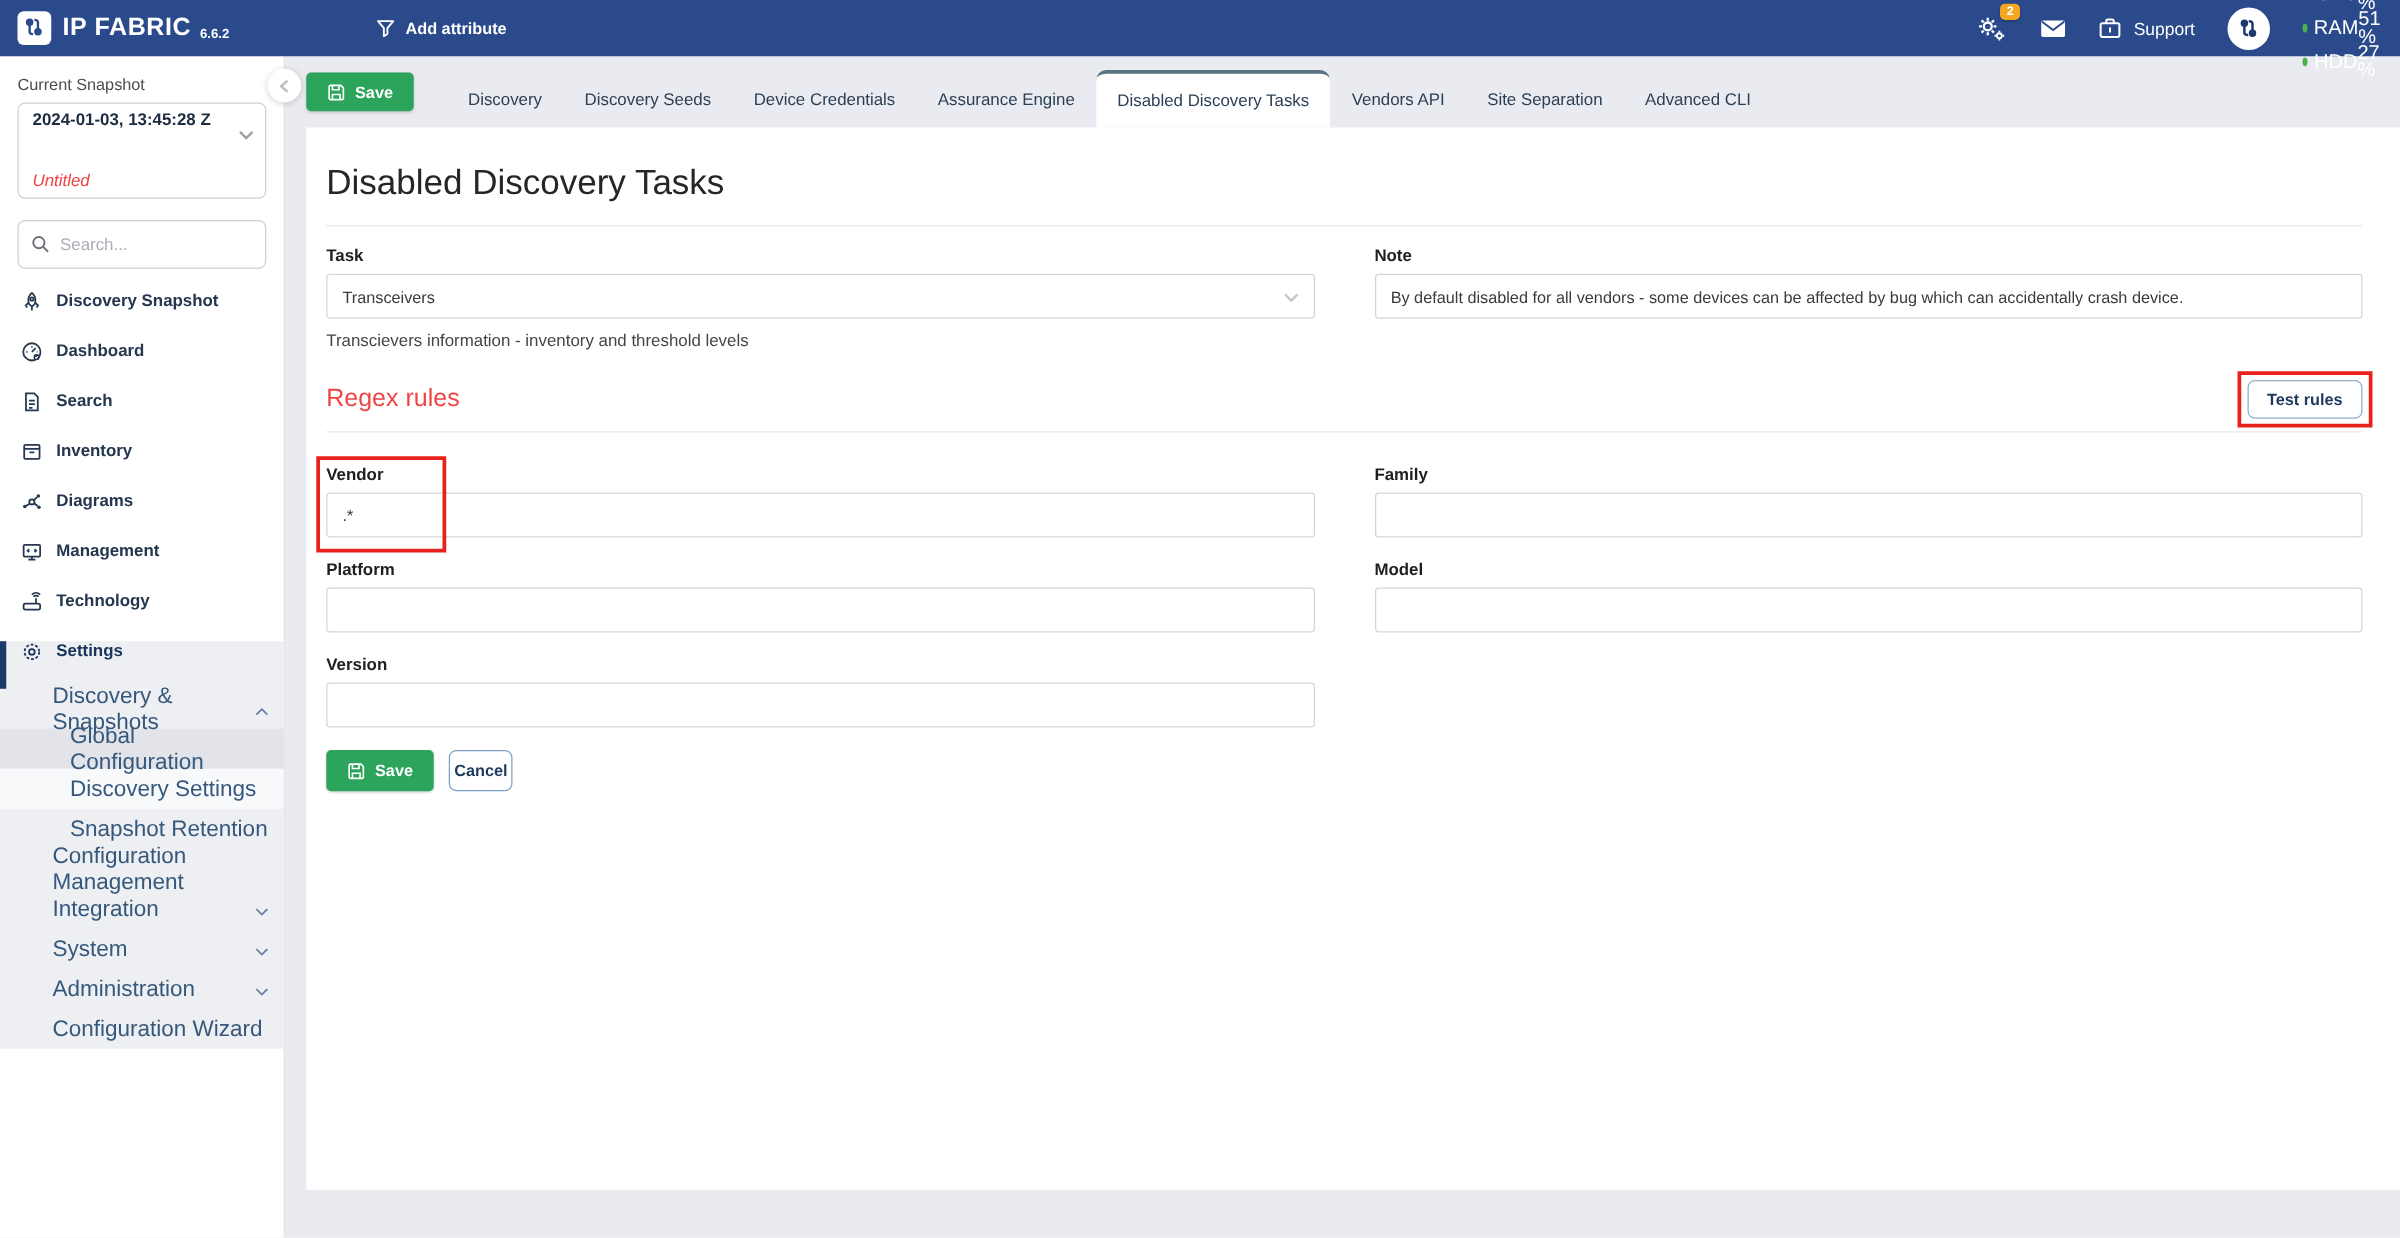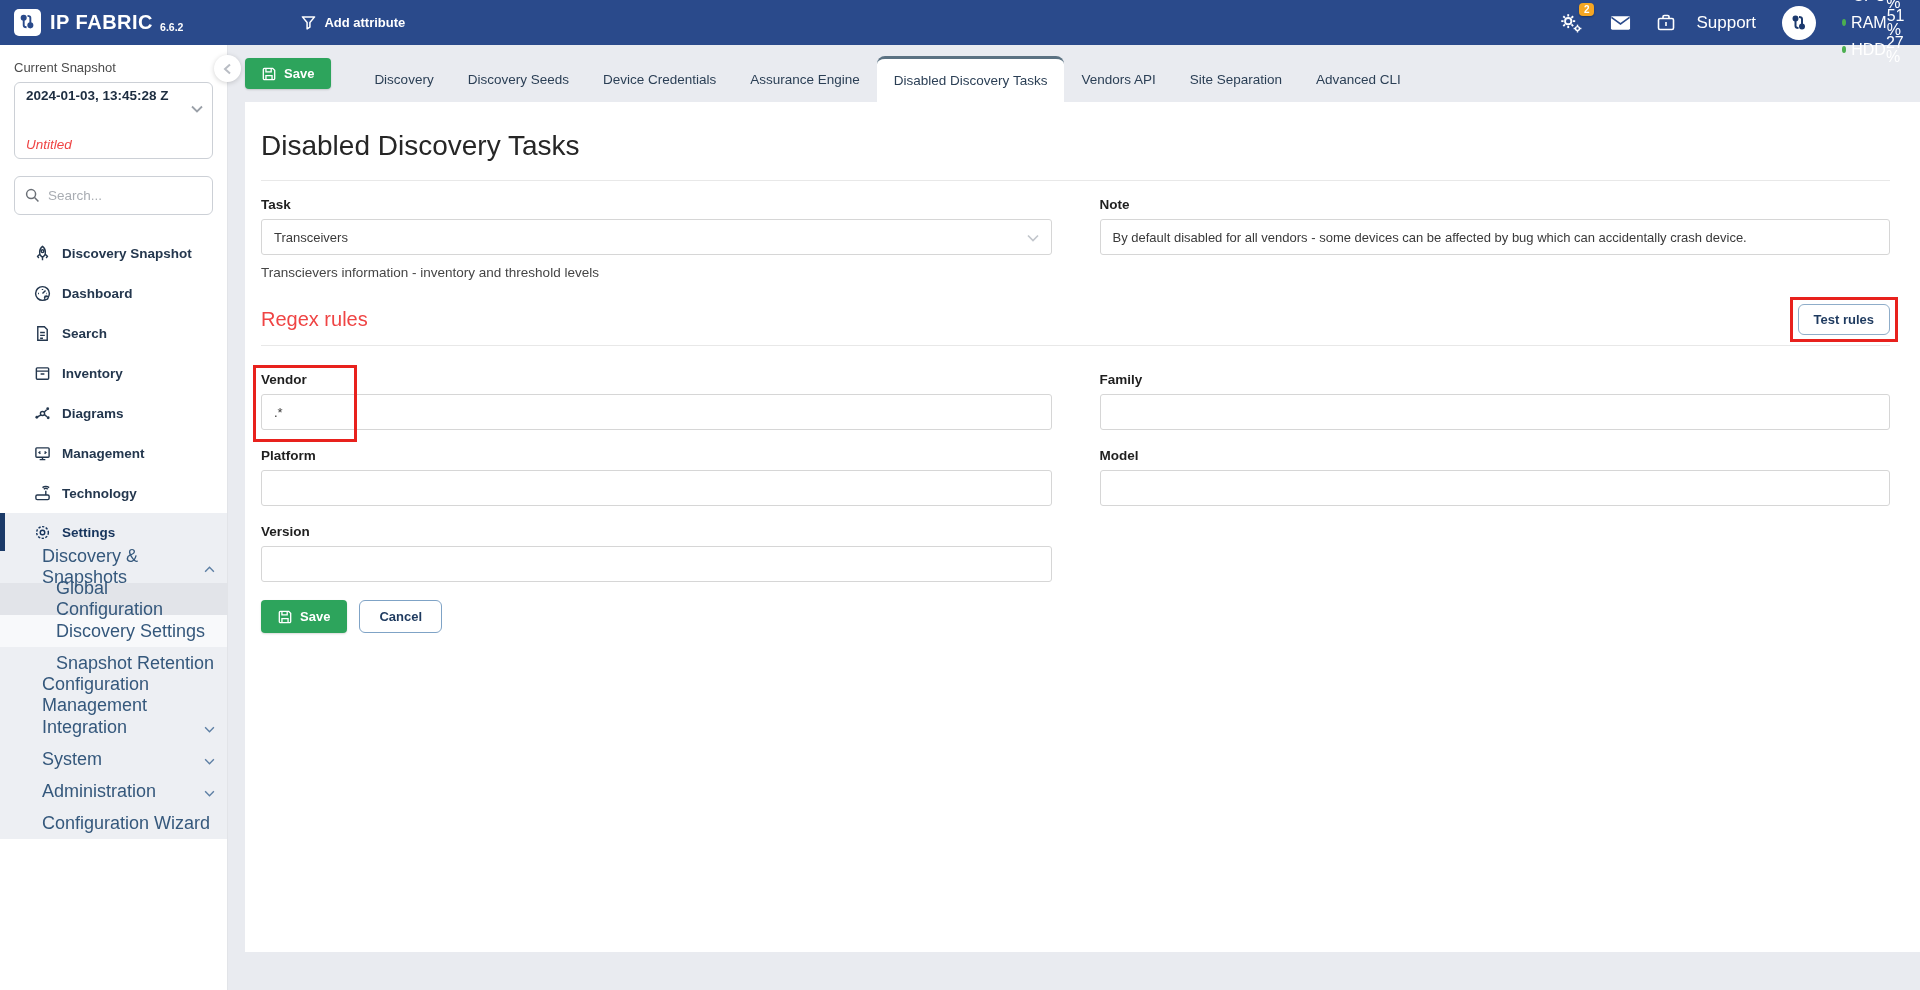--- a/index.html
+++ b/index.html
@@ -14,21 +14,21 @@
     display:flex; align-items:center; justify-content:center; margin-right:9px; }
   .logo-text { font-size:20px; font-weight:700; letter-spacing:.5px; }
   .logo-version { font-size:10.5px; font-weight:700; margin-left:7px; margin-top:9px; }
   .add-attr { display:flex; align-items:center; gap:8px; margin-left:118px;
     font-size:13px; font-weight:600; cursor:pointer; }
   .header-right { margin-left:auto; display:flex; align-items:center; gap:26px; margin-right:10px; }
   .icon-btn { position:relative; cursor:pointer; display:flex; align-items:center; }
   .badge { position:absolute; top:-8px; right:-10px; background:#f5a623; color:#fff;
     font-size:10px; font-weight:700; border-radius:4px; padding:1px 5px;
     box-shadow:0 1px 2px rgba(0,0,0,.3); }
-  .support { display:flex; align-items:center; gap:21px; font-size:17px; cursor:pointer; }
+  .support { display:flex; align-items:center; gap:10px; font-size:14px; cursor:pointer; }
   .avatar { width:34px; height:34px; background:#fff; border-radius:50%;
     display:flex; align-items:center; justify-content:center; cursor:pointer; }
   .stats { font-size:16px; line-height:13.5px; width:66px; margin-right:2px; }
   .stat-row { display:flex; align-items:center; }
   .stat-dot { width:7px; height:7px; border-radius:50%; background:#4caf50; margin-right:5px; }
   .stat-val { margin-left:auto; }
 
   
   .sidebar { position:absolute; top:45px; left:0; width:228px; bottom:0;
     background:#fff; border-right:1px solid #e2e4e8; }
@@ -38,22 +38,22 @@
     padding:5px 26px 6px 11px; cursor:pointer; background:#fff; }
   .snap-date { font-size:13.5px; font-weight:700; color:#1d2d40; }
   .snap-name { font-size:13.5px; font-style:italic; color:#ef4444;margin-top:34px; }
   .snap-chev { position:absolute; right:9px; top:16px; }
   .search-box { margin-top:17px; border:1px solid #ccd0d6; border-radius:6px;
     height:39px; display:flex; align-items:center; padding:0 10px; background:#fff; }
   .search-box input { border:none; outline:none; font-size:13.5px; color:#333;
     margin-left:8px; width:150px; font-family:inherit; background:transparent; }
   .search-box input::placeholder { color:#a9adb3; }
   .menu { margin-top:18px; }
-  .menu-item { height:40px; display:flex; align-items:center; gap:11px;
-    padding-left:34px; font-size:13.5px; font-weight:700; color:#24374e; cursor:pointer; }
+  .menu-item { height:40px; display:flex; gap:11px;
+    padding-left:17px; font-size:13.5px; font-weight:700; color:#24374e; cursor:pointer; }
   .menu-item svg { flex:0 0 auto; }
   .settings-block { background:#edeff3; }
   .menu-item.active-root { position:relative; color:#16345c; height:38px; }
   .menu-item.active-root::before { content:""; position:absolute; left:0; top:0;
     bottom:0; width:5px; background:#1b3a68; }
   .submenu-item { height:32px; display:flex; align-items:center; font-size:18px;
     color:#35587c; padding-left:42px; padding-right:12px; cursor:pointer; }
   .submenu-item.lvl2 { padding-left:56px; }
   .submenu-item .chev { margin-left:auto; }
   .row-darker { background:#e2e4e9; }
@@ -90,21 +90,21 @@
   .btn-outline { background:#fff; border:1px solid #8fadc9; border-radius:6px;
     color:#1e3a5f; font-size:13px; font-weight:700; padding:7px 15px; cursor:pointer; font-family:inherit; }
   .red-box-inline { border:3px solid #e8211d; padding:4px 5px; display:inline-block; margin:-7px -8px -7px 0; }
   .section-divider { grid-column:1 / span 2; border-bottom:1px solid #e8e8e8; }
   .fields-start { margin-top:26px; }
   .field { margin-bottom:18px; position:relative; }
   .red-box-vendor { position:absolute; left:-8px; top:-7px; width:104px; height:77px;
     border:3px solid #e8211d; pointer-events:none; z-index:5; }
   .actions { display:flex; gap:12px; margin-top:4px; }
   .btn-cancel { background:#fff; border:1px solid #7fa3c6; border-radius:6px;
-    color:#1e3a5f; font-size:13px; font-weight:700; padding:8px 19px; cursor:pointer; font-family:inherit; }
+    color:#1e3a5f; font-size:13px; font-weight:700; padding:8px 3px; cursor:pointer; font-family:inherit; }
   .ic { display:inline-flex; }
 </style>
 </head>
 <body>
 
 <div class="header">
   <div class="logo-wrap">
     <span class="logo-mark">
       <svg width="19" height="19" viewBox="0 0 20 20">
           <g stroke="#2a4a8b" stroke-width="2" fill="none">

